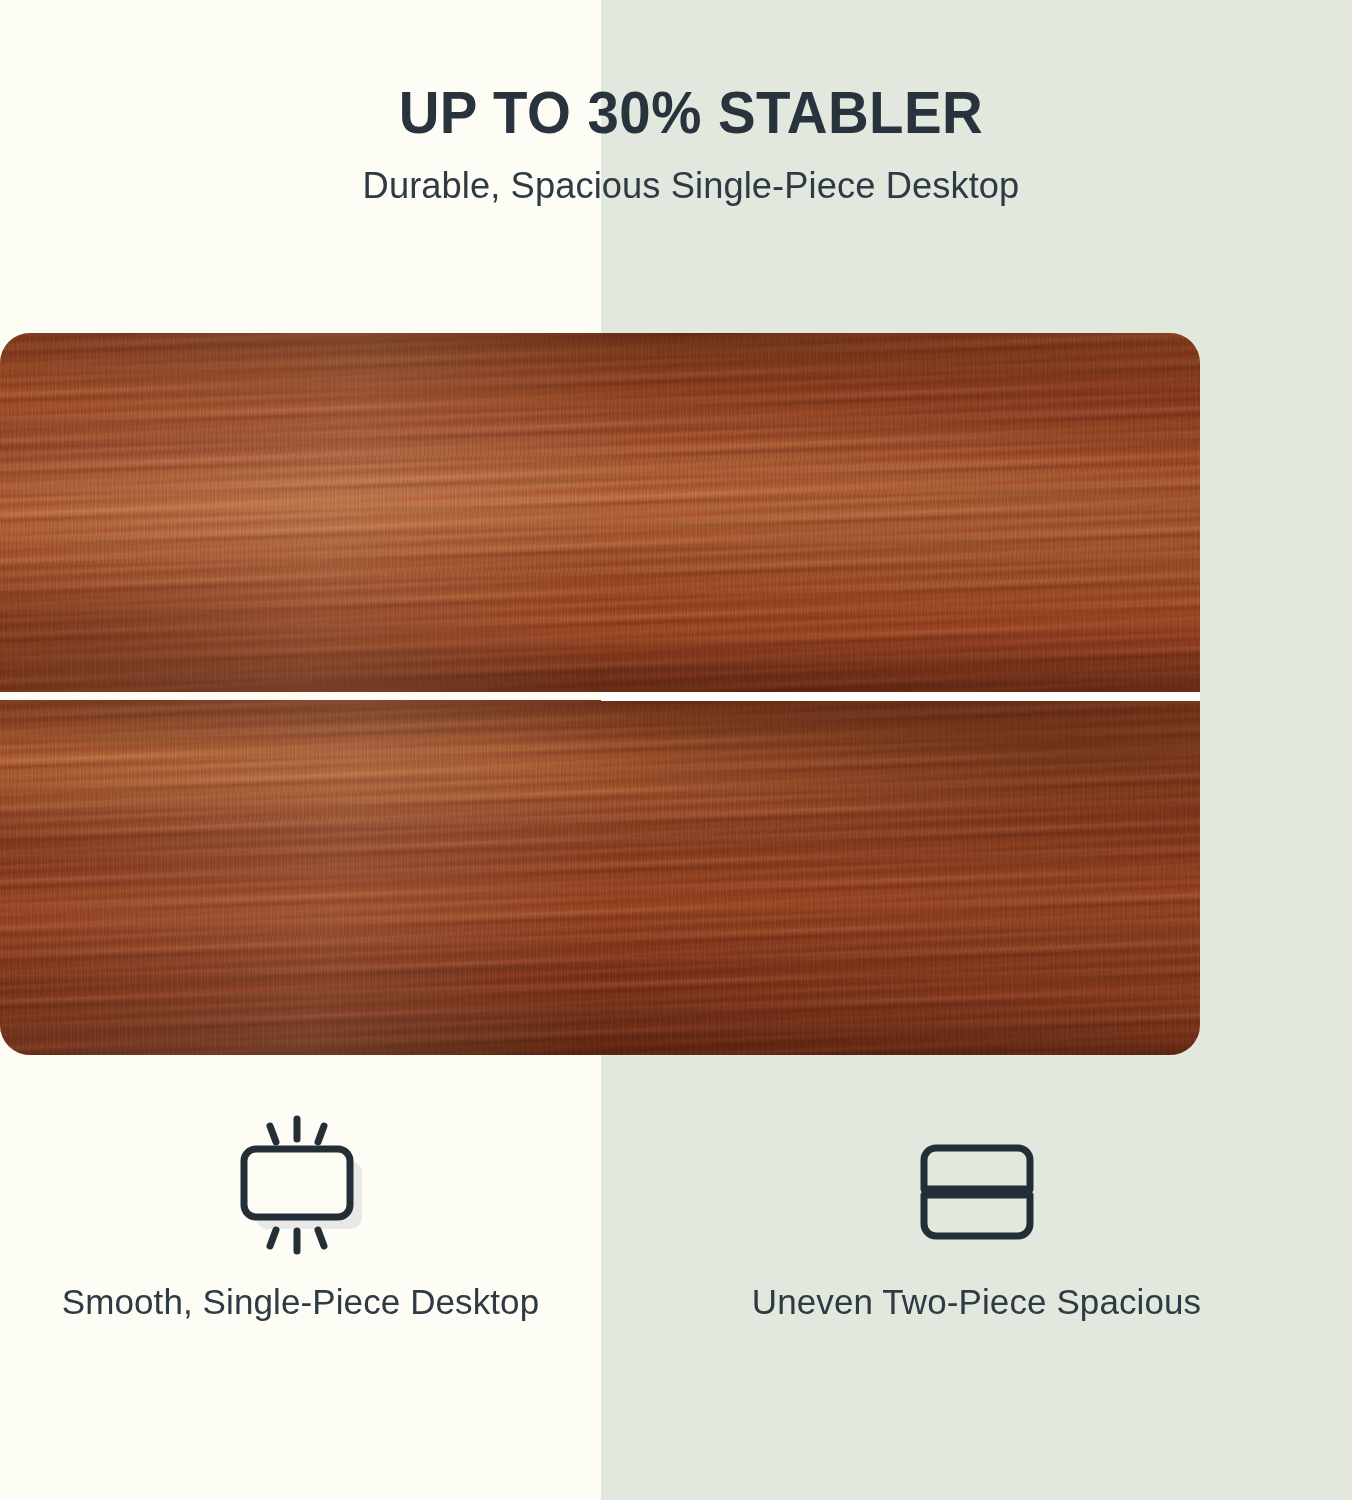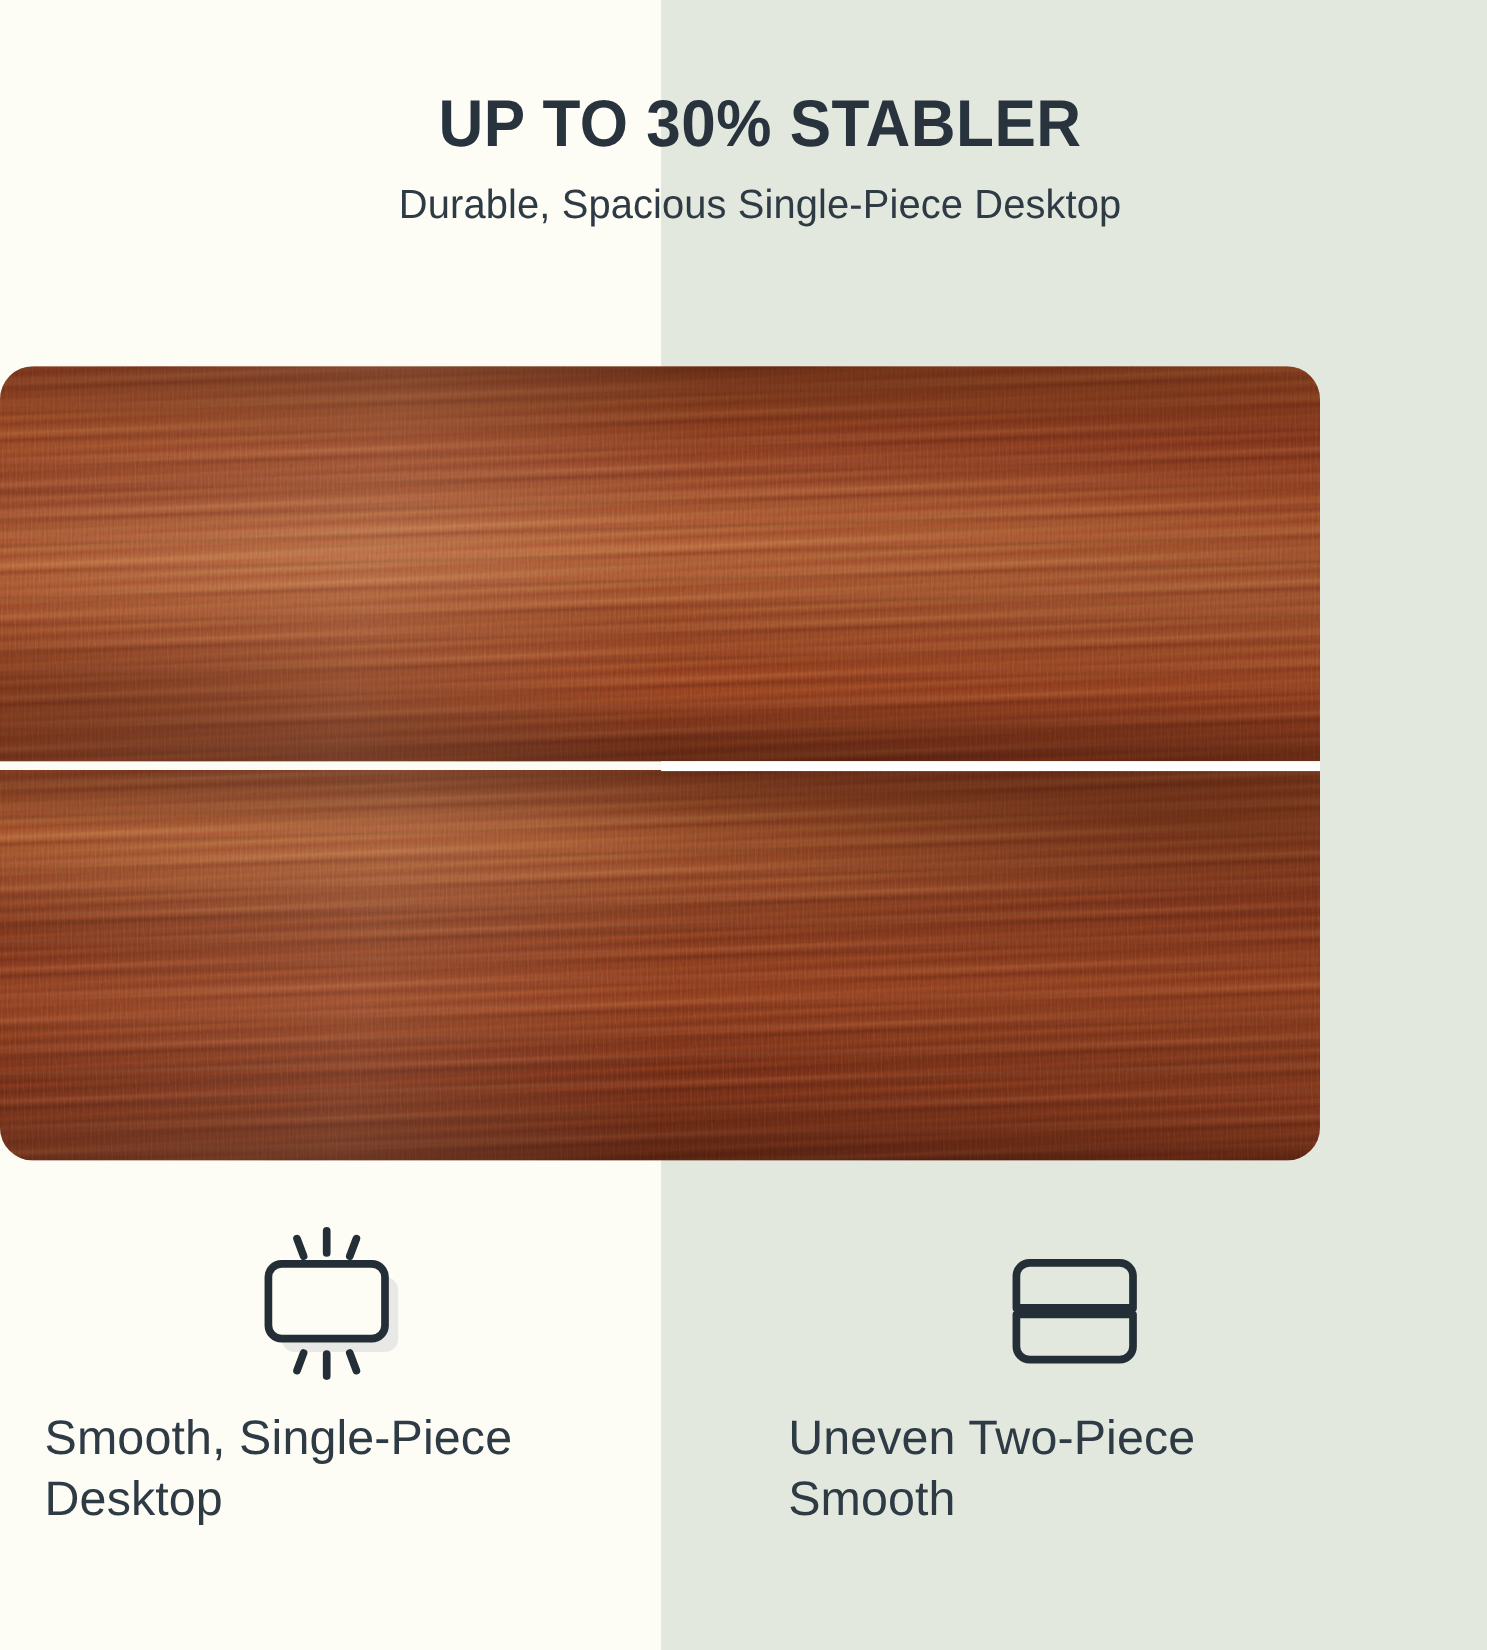--- a/index.html
+++ b/index.html
@@ -122,22 +122,22 @@
 
   
   #compare{
     position:absolute;left:0;top:1105px;width:1352px;height:330px;z-index:3;
     display:flex;
   }
   .col{width:601px;display:flex;flex-direction:column;align-items:center;}
   .col.right{width:751px;}
   .icon-slot{height:175px;display:flex;align-items:center;justify-content:center;}
   .caption{
-    font-size:44px;line-height:1.26;font-weight:400;color:#2E3A44;
-    text-align:left;letter-spacing:0.1px;max-width:520px;
+    font-size:35px;line-height:1.26;font-weight:400;color:#2E3A44;
+    text-align:center;letter-spacing:0.1px;max-width:520px;
   }
 </style>
 </head>
 <body>
 
 <div id="bg-split">
   <div id="bg-left"></div>
   <div id="bg-right"></div>
 </div>
 
@@ -196,15 +196,15 @@
 
   <div class="col right">
     <div class="icon-slot">
       <svg width="150" height="160" viewBox="0 0 150 160">
 
         <path d="M22 76 L22 47 a12 12 0 0 1 12 -12 L116 35 a12 12 0 0 1 12 12 L128 76 Z" fill="none" stroke="#242E36" stroke-width="7" stroke-linejoin="round"></path>
 
         <path d="M22 82 L128 82 L128 111 a12 12 0 0 1 -12 12 L34 123 a12 12 0 0 1 -12 -12 Z" fill="none" stroke="#242E36" stroke-width="7" stroke-linejoin="round"></path>
       </svg>
     </div>
-    <div class="caption">Uneven Two-Piece Smooth</div>
+    <div class="caption">Uneven Two-Piece Spacious</div>
   </div>
 </div>
 
 </body></html>

